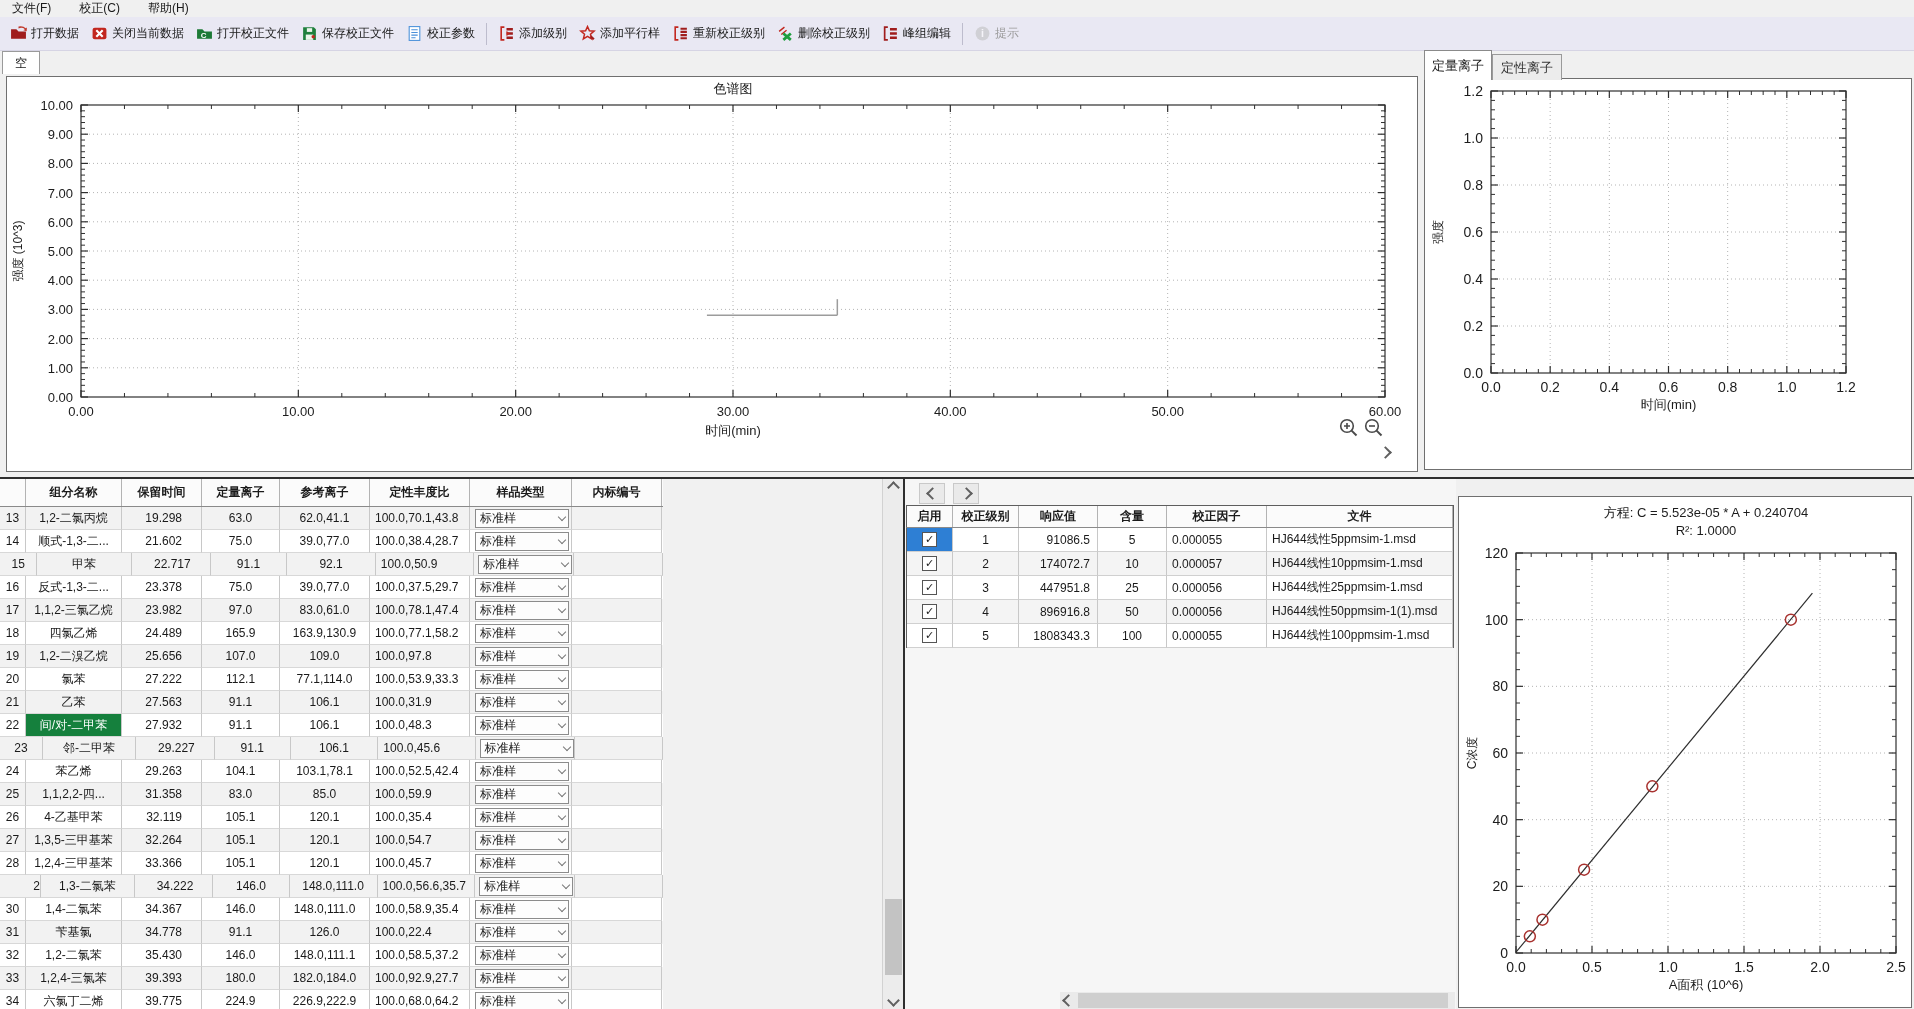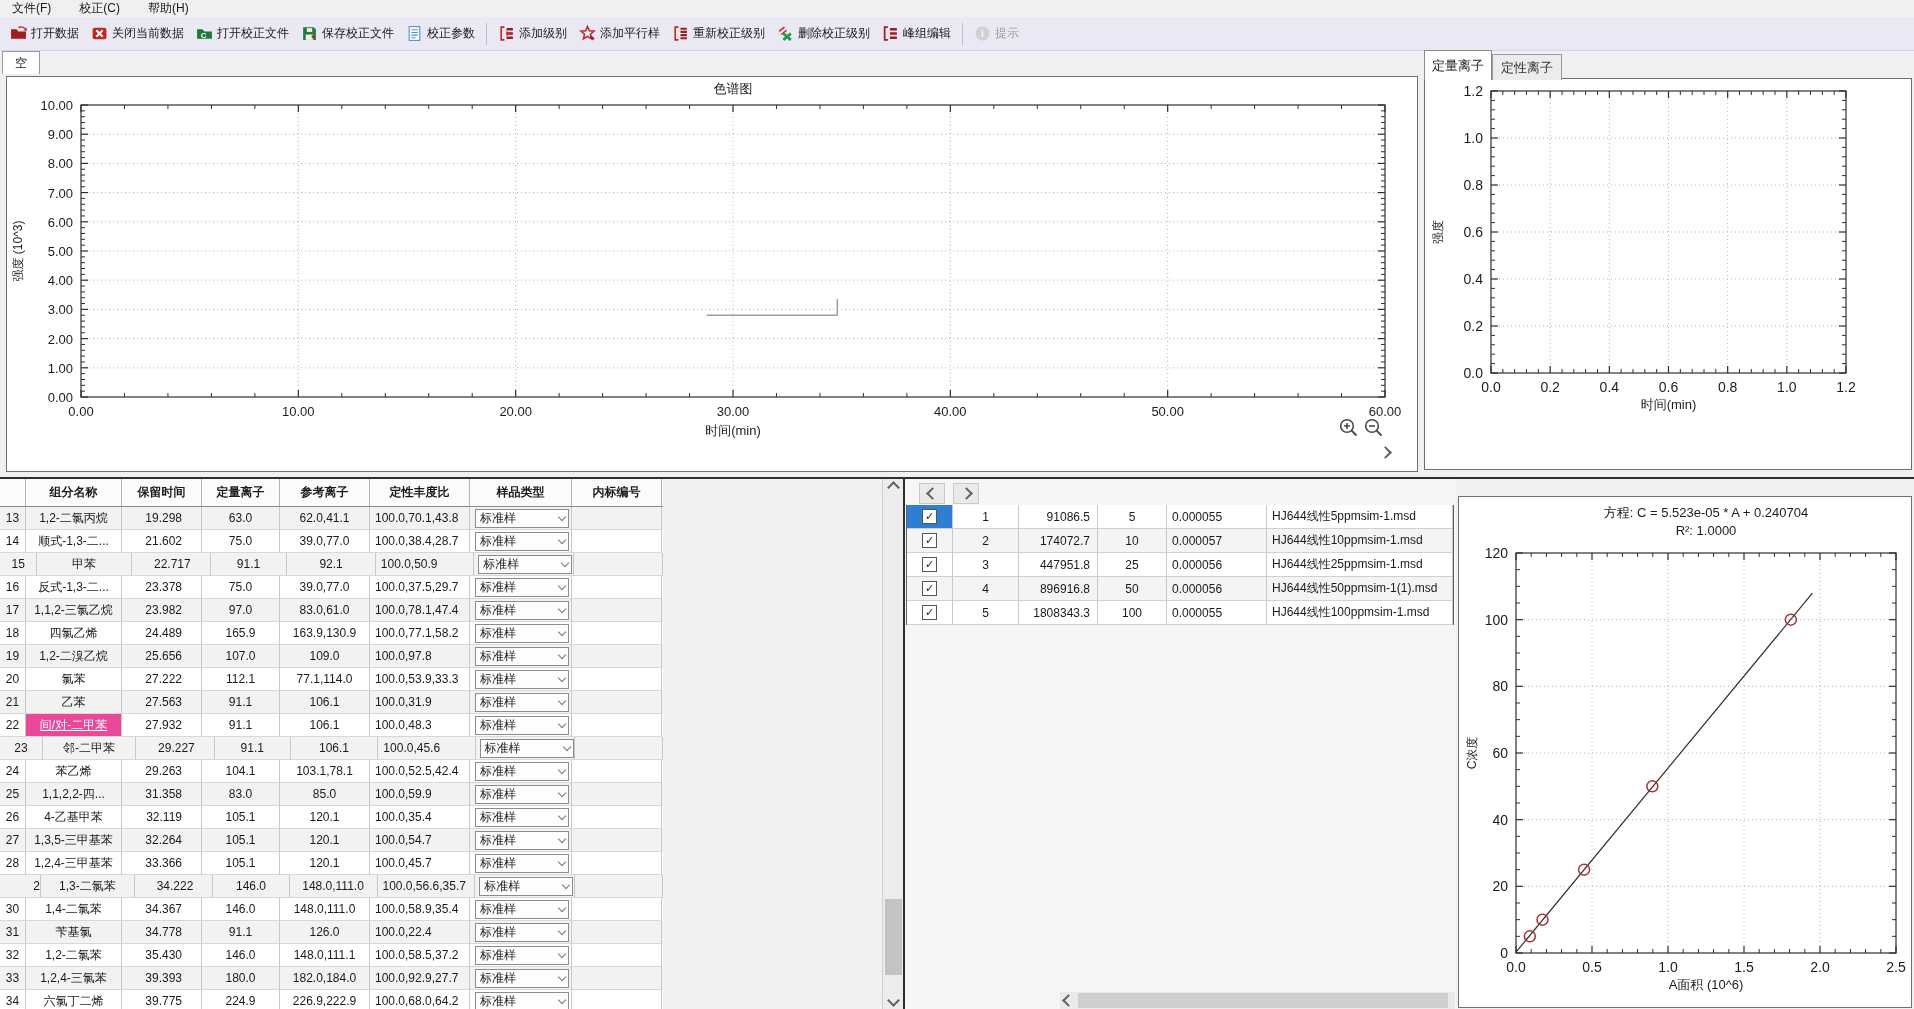--- a/index.html
+++ b/index.html
@@ -46,21 +46,21 @@
   
   #left-region{position:absolute;left:0;top:479px;width:882px;height:530px;background:#f1f1f1;overflow:hidden;}
   #comp-header{display:flex;height:27px;background:#fbfbfb;font-weight:bold;font-size:12px;width:663px;border-bottom:1px solid #8a8a8a;}
   #comp-header .hcell{display:flex;align-items:center;justify-content:center;border-right:1px solid #b3b3b3;box-sizing:border-box;height:100%;}
   .crow{display:flex;height:23px;width:663px;background:#fff;font-size:12px;}
   .crow.alt{background:#f2f2f2;}
   .ccell{box-sizing:border-box;border-right:1px solid #c8c8c8;border-bottom:1px solid #d8d8d8;display:flex;align-items:center;overflow:hidden;white-space:nowrap;height:100%;}
   .ccell.center{justify-content:center;}
   .ccell.right{justify-content:flex-end;padding-right:19px;}
   .ccell.left{padding-left:5px;}
-  .ccell.sel{background:#ec4899;color:#fff;text-decoration:underline;}
+  .ccell.sel{background:#15803d;color:#fff;}
   .dd{box-sizing:border-box;width:94px;height:19px;margin-left:3px;background:#fdfdfd;border:1px solid #8c8c8c;display:flex;align-items:center;justify-content:space-between;padding:0 3px 0 4px;font-size:12px;color:#222;}
   .dd .chev{width:5px;height:5px;border-width:1.5px;border-color:#777;margin-top:-2px;}
 
   
   #left-vscroll{position:absolute;left:882px;top:479px;width:21px;height:530px;background:#ececec;border-left:1px solid #d2d2d2;box-sizing:border-box;}
   .sbtn{position:absolute;left:0;width:21px;height:17px;display:flex;align-items:center;justify-content:center;background:#ececec;}
   #vthumb{position:absolute;left:2px;top:420px;width:17px;height:76px;background:#c3c3c3;}
 
   #vdivider{position:absolute;left:903px;top:479px;width:2px;height:530px;background:#2e2e2e;z-index:3;}
 
@@ -957,20 +957,28 @@
     <div class="navbtn">
         <span class="chev left"></span>
       </div>
     <div class="navbtn">
         <span class="chev right"></span>
       </div>
   </div>
 
 
   <div id="level-table">
+    <div id="lvl-header">
+        <div class="hcell" style="width: 46px;">启用</div>
+        <div class="hcell" style="width: 66px;">校正级别</div>
+        <div class="hcell" style="width: 79px;">响应值</div>
+        <div class="hcell" style="width: 69px;">含量</div>
+        <div class="hcell" style="width: 100px;">校正因子</div>
+        <div class="hcell" style="width: 186px;">文件</div>
+      </div>
     <div id="lvl-body">
         <div class="lrow">
           <div class="lcell center selcell" style="width: 46px;">
             <div class="cb">✓</div>
           </div>
           <div class="lcell center" style="width: 66px;">1</div>
           <div class="lcell right" style="width: 79px;">91086.5</div>
           <div class="lcell center" style="width: 69px;">5</div>
           <div class="lcell left" style="width: 100px;">0.000055</div>
           <div class="lcell left" style="width: 186px;">HJ644线性5ppmsim-1.msd</div>

